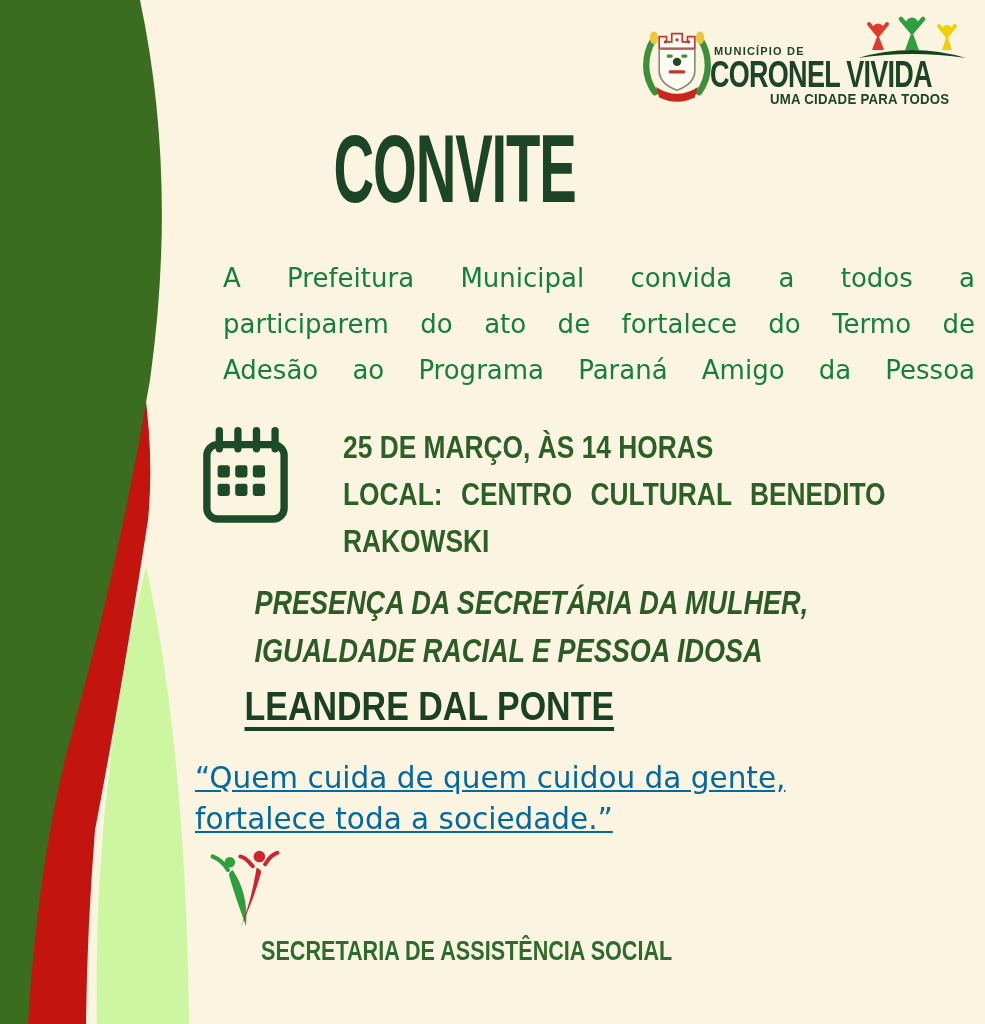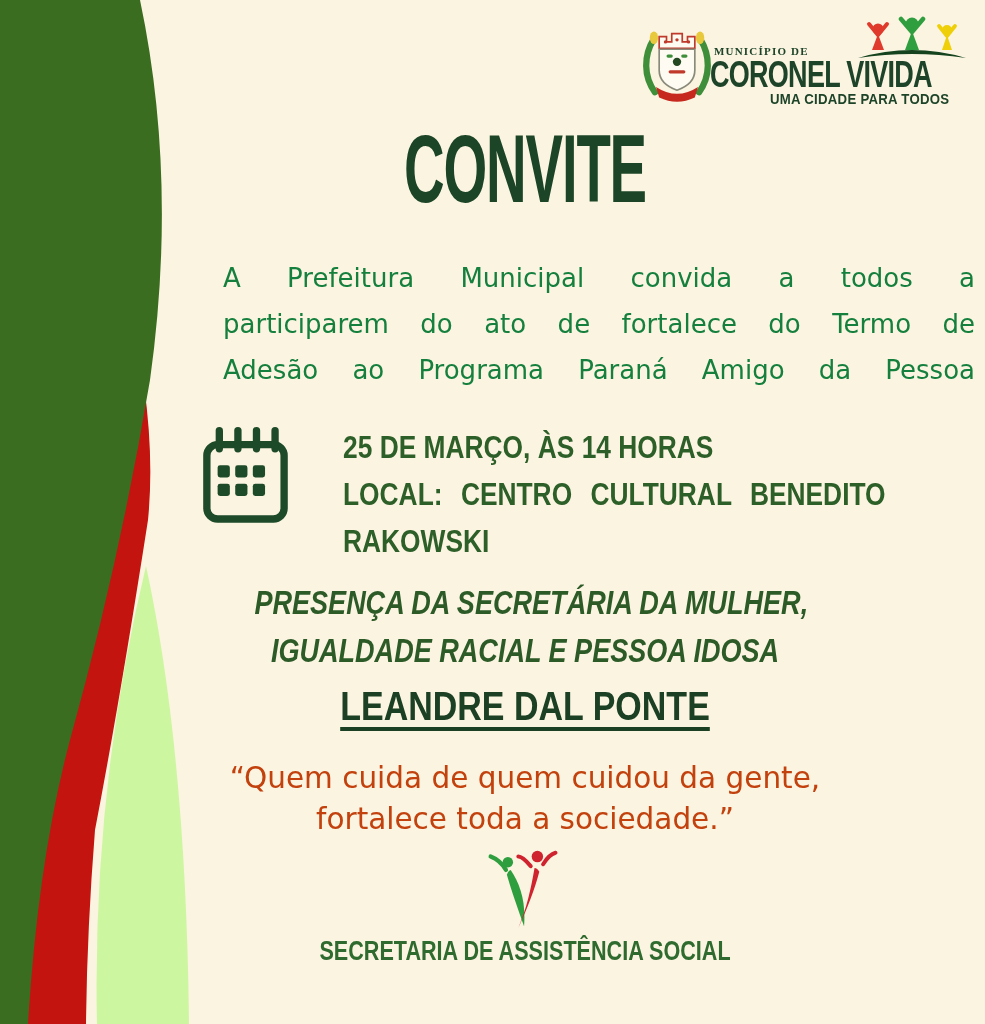--- a/index.html
+++ b/index.html
@@ -13,39 +13,39 @@
 
   
   .bg-shapes { position:absolute; left:0; top:0; width:985px; height:1024px; }
 
   
   .brand { position:absolute; left:628px; top:14px; width:352px; height:104px; }
   .brand .crest   { position:absolute; left:12px; top:8px; width:74px; height:86px; }
   .brand .figures { position:absolute; left:228px; top:2px; width:112px; height:46px; }
   .brand .muni-label {
     position:absolute; left:86px; top:31px;
-    font-family:Liberation Serif, serif; font-weight:700;
+    font-family:Liberation Sans, sans-serif; font-weight:700;
     font-size:11px; letter-spacing:1.2px; color:#1D4429;
   }
   .brand .muni-name {
     position:absolute; left:82px; top:40px; width:262px;
     font-family:"Liberation Sans", sans-serif; font-weight:700;
     font-size:37px; color:#1D4429; white-space:nowrap;
     transform:scaleX(0.73); transform-origin:left center; letter-spacing:-1px;
   }
   .brand .muni-slogan {
     position:absolute; left:142px; top:76px;
     font-family:"Liberation Sans", sans-serif; font-weight:700;
     font-size:15px; color:#1D4429; white-space:nowrap;
     transform:scaleX(0.88); transform-origin:left center; letter-spacing:0.3px;
   }
 
   
   .main { position:absolute; left:195px; top:120px; width:780px; }
-  .centered { width:660px; text-align:center; }
+  .centered { width:660px; }
 
   .title {
     font-family:"Liberation Sans", sans-serif; font-weight:700;
     font-size:97px; line-height:97px; color:#1C4527;
     transform:scaleX(0.58); transform-origin:center; letter-spacing:-2px;
     margin-bottom:38px; white-space:nowrap;
   }
 
   .para { width:780px; }
   .para .jline {
@@ -73,21 +73,21 @@
 
   .sec-name {
     margin-top:6px;
     font-family:"Liberation Sans", sans-serif; font-weight:700;
     font-size:40px; line-height:50px; color:#1B4023; white-space:nowrap;
     transform:scaleX(0.85); transform-origin:center;
     text-decoration:underline; text-decoration-thickness:3.5px; text-underline-offset:7px;
   }
 
   .quote { margin-top:27px; }
-  .qline { font-size:29.5px; line-height:41px; color:#c2410c; white-space:nowrap; }
+  .qline { font-size:29.5px; line-height:41px; color:#0369a1; white-space:nowrap;text-decoration:underline; }
 
   .footer { margin-top:8px; }
   .footer .dept-logo { width:104px; height:82px; }
   .dept-text {
     margin-top:2px;
     font-family:"Liberation Sans", sans-serif; font-weight:700;
     font-size:27px; line-height:30px; color:#2F6B2E; white-space:nowrap;
     transform:scaleX(0.8); transform-origin:center;
   }
 </style>

